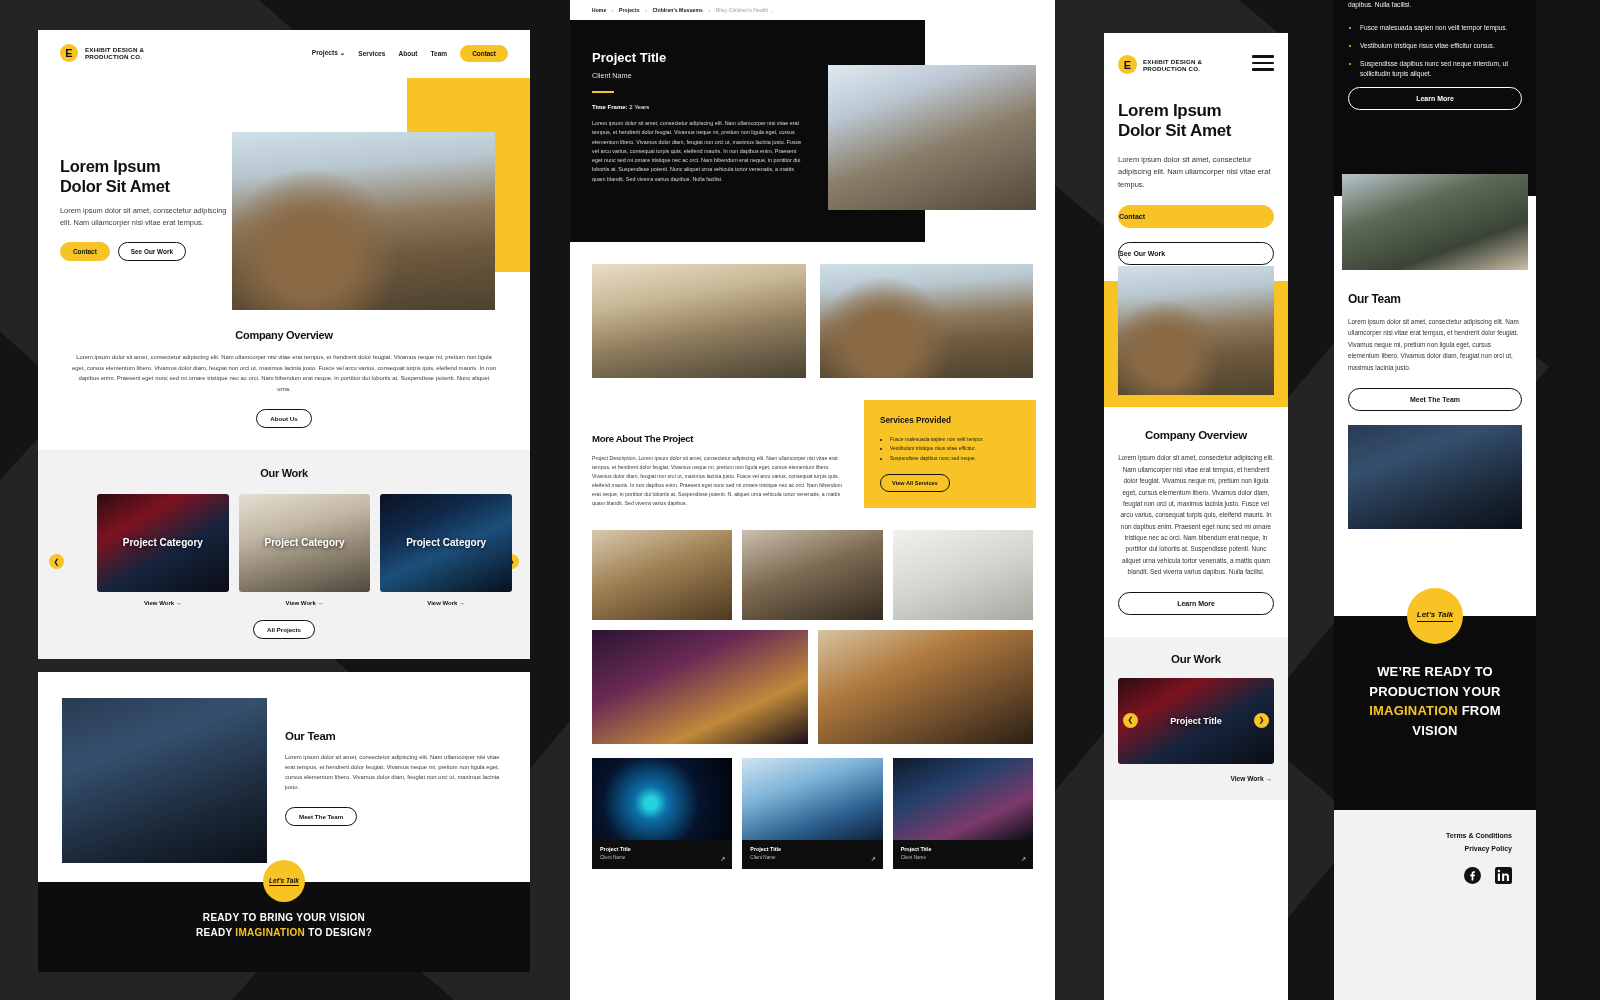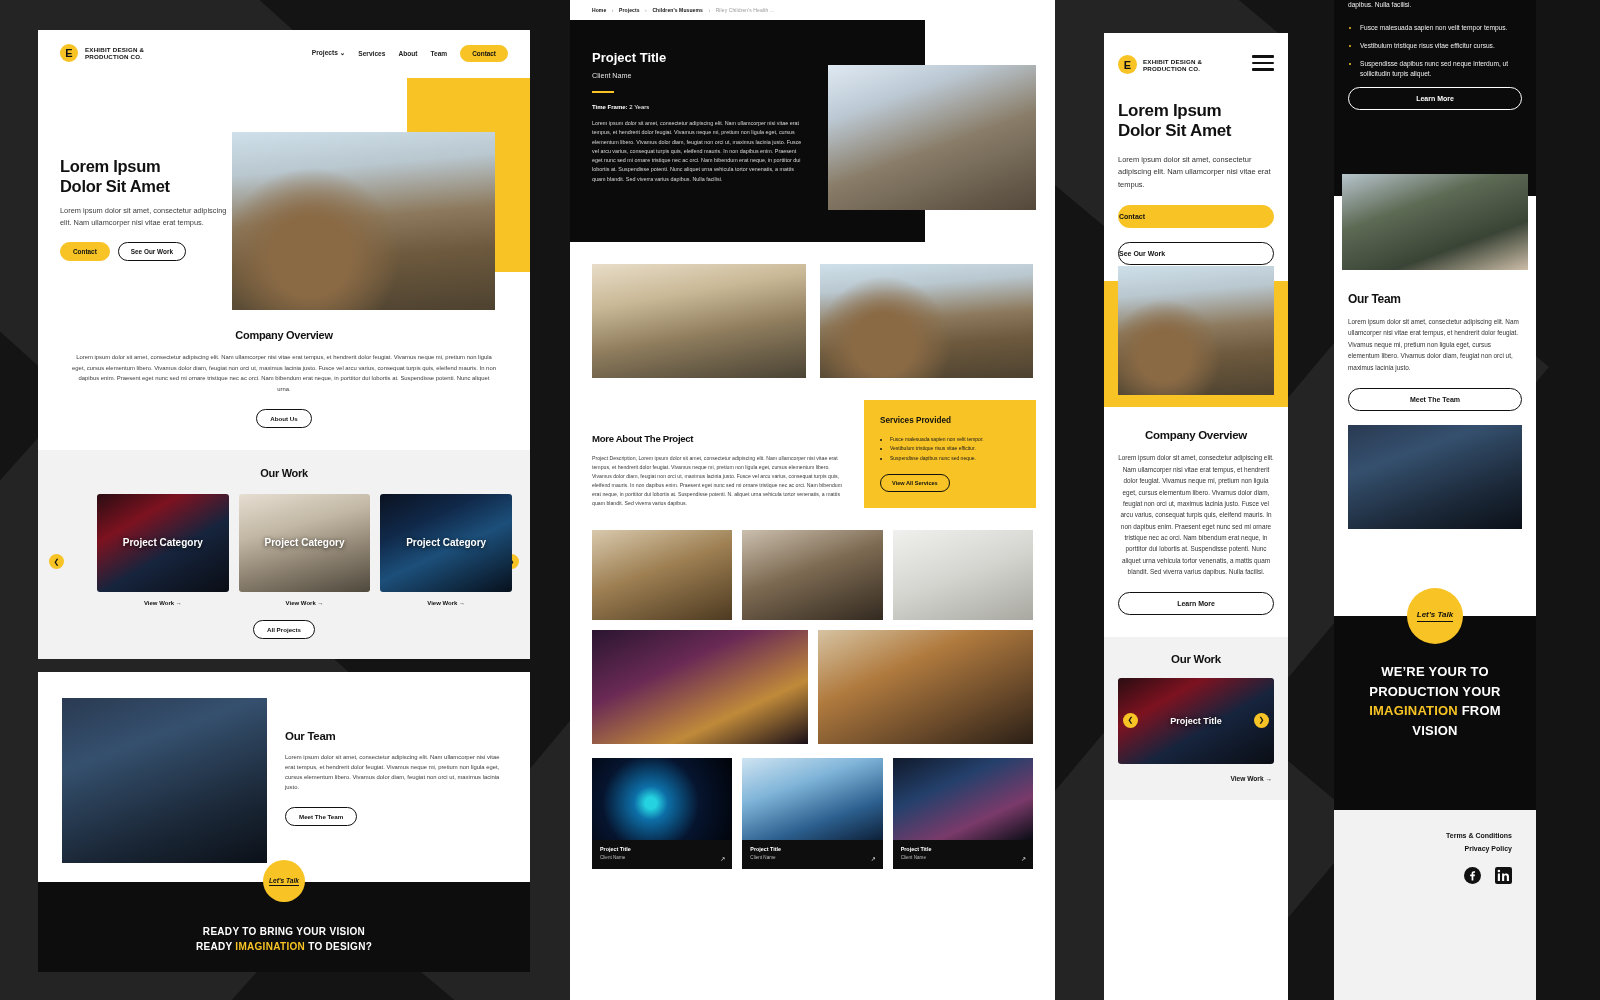--- a/index.html
+++ b/index.html
@@ -105,21 +105,21 @@
   #panel-team p { font-size: 5.9px; line-height: 1.72; margin-top: 10px; }
   #panel-team .btn { font-size: 6.2px; padding: 5px 13px; margin-top: 14px; }
   #panel-team .cta { position: absolute; left: 0; right: 0; bottom: 0; height: 90px; background: #0d0d0d; }
   #panel-team .lt {
     position: absolute; left: 50%; transform: translateX(-50%); top: -22px;
     width: 42px; height: 42px; border-radius: 50%; background: #F7C325;
     display: flex; align-items: center; justify-content: center;
     font-size: 6.6px; font-weight: bold; font-style: italic; color: #111; }
   #panel-team .lt span { border-bottom: 1px solid #111; padding-bottom: 1px; }
   #panel-team .ctatxt { text-align: center; color: #fff; font-weight: bold; font-size: 10px;
-     line-height: 1.5; padding-top: 42px; letter-spacing: .3px; }
+     line-height: 1.5; padding-top: 28px; letter-spacing: .3px; }
   #panel-team .ctatxt em { font-style: normal; color: #F7C325; }
 
   
   #panel-proj { position: absolute; left: 570px; top: 0; width: 485px; height: 1000px; background: #fff; }
   #panel-proj .crumbs { font-size: 5px; font-weight: bold; color: #111; padding: 7px 22px; letter-spacing: .1px; }
   #panel-proj .crumbs .sep { color: #999; margin: 0 4px; font-weight: normal; }
   #panel-proj .crumbs .last { color: #9a9a9a; font-weight: normal; }
   #panel-proj .hero { position: relative; background: #0b0b0b; height: 222px; margin: 0 0 0 0; width: 355px; }
   #panel-proj .hero .pt { color: #fff; font-size: 13px; font-weight: bold; padding: 30px 0 0 22px; }
   #panel-proj .hero .cn { color: #e2e2e2; font-size: 7.2px; padding: 6px 0 0 22px; }
@@ -451,21 +451,21 @@
       <p>Lorem ipsum dolor sit amet, consectetur adipiscing elit. Nam ullamcorper nisi vitae erat tempus, et hendrerit dolor feugiat. Vivamus neque mi, pretium non ligula eget, cursus elementum libero. Vivamus dolor diam, feugiat non orci ut, maximus lacinia justo.</p>
       <span class="btn">Meet The Team</span>
       <div class="photo ph-team teamphoto"></div>
     </div>
 
     <div class="ctablock">
       <div class="lt">
           <span>Let’s Talk</span>
         </div>
       <div class="ctatxt">
-        <span>WE’RE YOUR TO</span><br>
+        <span>WE’RE READY TO</span><br>
         <span>PRODUCTION YOUR</span><br>
         <em>IMAGINATION</em><span> FROM</span><br>
         <span>VISION</span>
       </div>
       <div class="footer">
         <div class="links">
           <a href="#">Terms &amp; Conditions</a>
           <a href="#">Privacy Policy</a>
         </div>
         <div class="socials">

